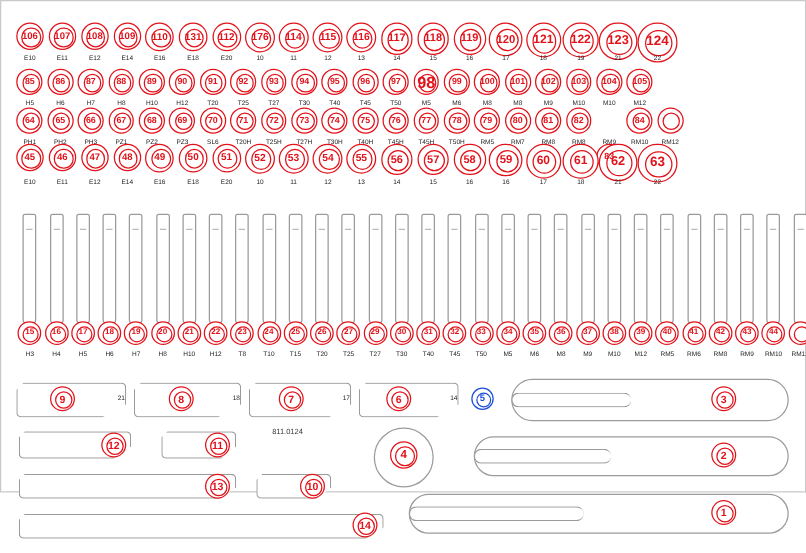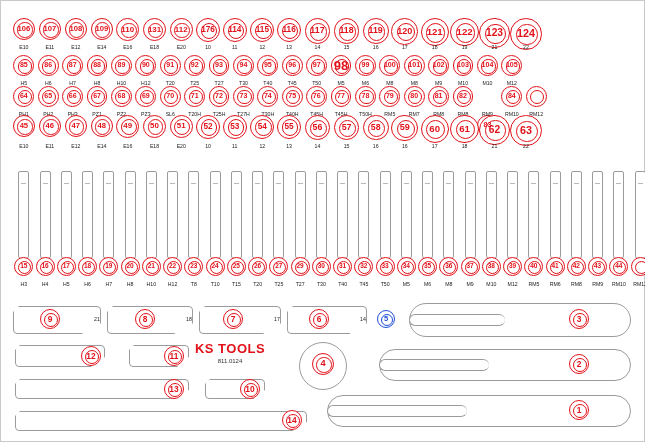--- a/index.html
+++ b/index.html
@@ -4,21 +4,21 @@
 <style>
   html,body{margin:0;padding:0;}
   body{
     width:645px;height:442px;
     background:#ffffff;
     font-family:"Liberation Sans", sans-serif;
     overflow:hidden;
   }
   #stage{
     position:relative;
-    width:645px;height:442px;
+    width:645px;height:394px;
     box-sizing:border-box;
     border:1px solid #c9c9c9;
     background:#fff;
   }
   
   .sock{
     position:absolute;
     border-radius:50%;
     background:#ffffff;
     border:1.6px solid #e2121a;
@@ -768,21 +768,20 @@
   <div class="shape" style="left:204px;top:378px;width:60px;height:20px;border-radius:4px;
               clip-path:polygon(0 5px,0 100%,80% 100%,100% 55%,100% 0,5px 0);"></div>
 
   <div class="shape" style="left:14px;top:410px;width:292px;height:20px;border-radius:4px;
               clip-path:polygon(0 5px,0 100%,95% 100%,100% 55%,100% 0,5px 0);"></div>
 
   <div class="shape" style="left:326px;top:394px;width:304px;height:32px;border-radius:16px;"></div>
   <div class="shape" style="left:326px;top:404px;width:140px;height:12px;border-radius:6px;border-right:none;"></div>
 
   <div class="brand" style="left:190px;top:340px;width:78px;">
-    <div class="k">KS TOOLS</div>
     <div class="code">811.0124</div>
   </div>
 
   <div id="bottom-markers">
       <div class="sock" style="left: 39px; top: 308px; width: 20px; height: 20px; font-size: 8.4px;">
         <div class="inner" style="left: 3px; top: 3px; width: 14px; height: 14px;"></div>
         <span class="num">9</span>
       </div>
       <div class="sock" style="left: 134px; top: 308px; width: 20px; height: 20px; font-size: 8.4px;">
         <div class="inner" style="left: 3px; top: 3px; width: 14px; height: 14px;"></div>

